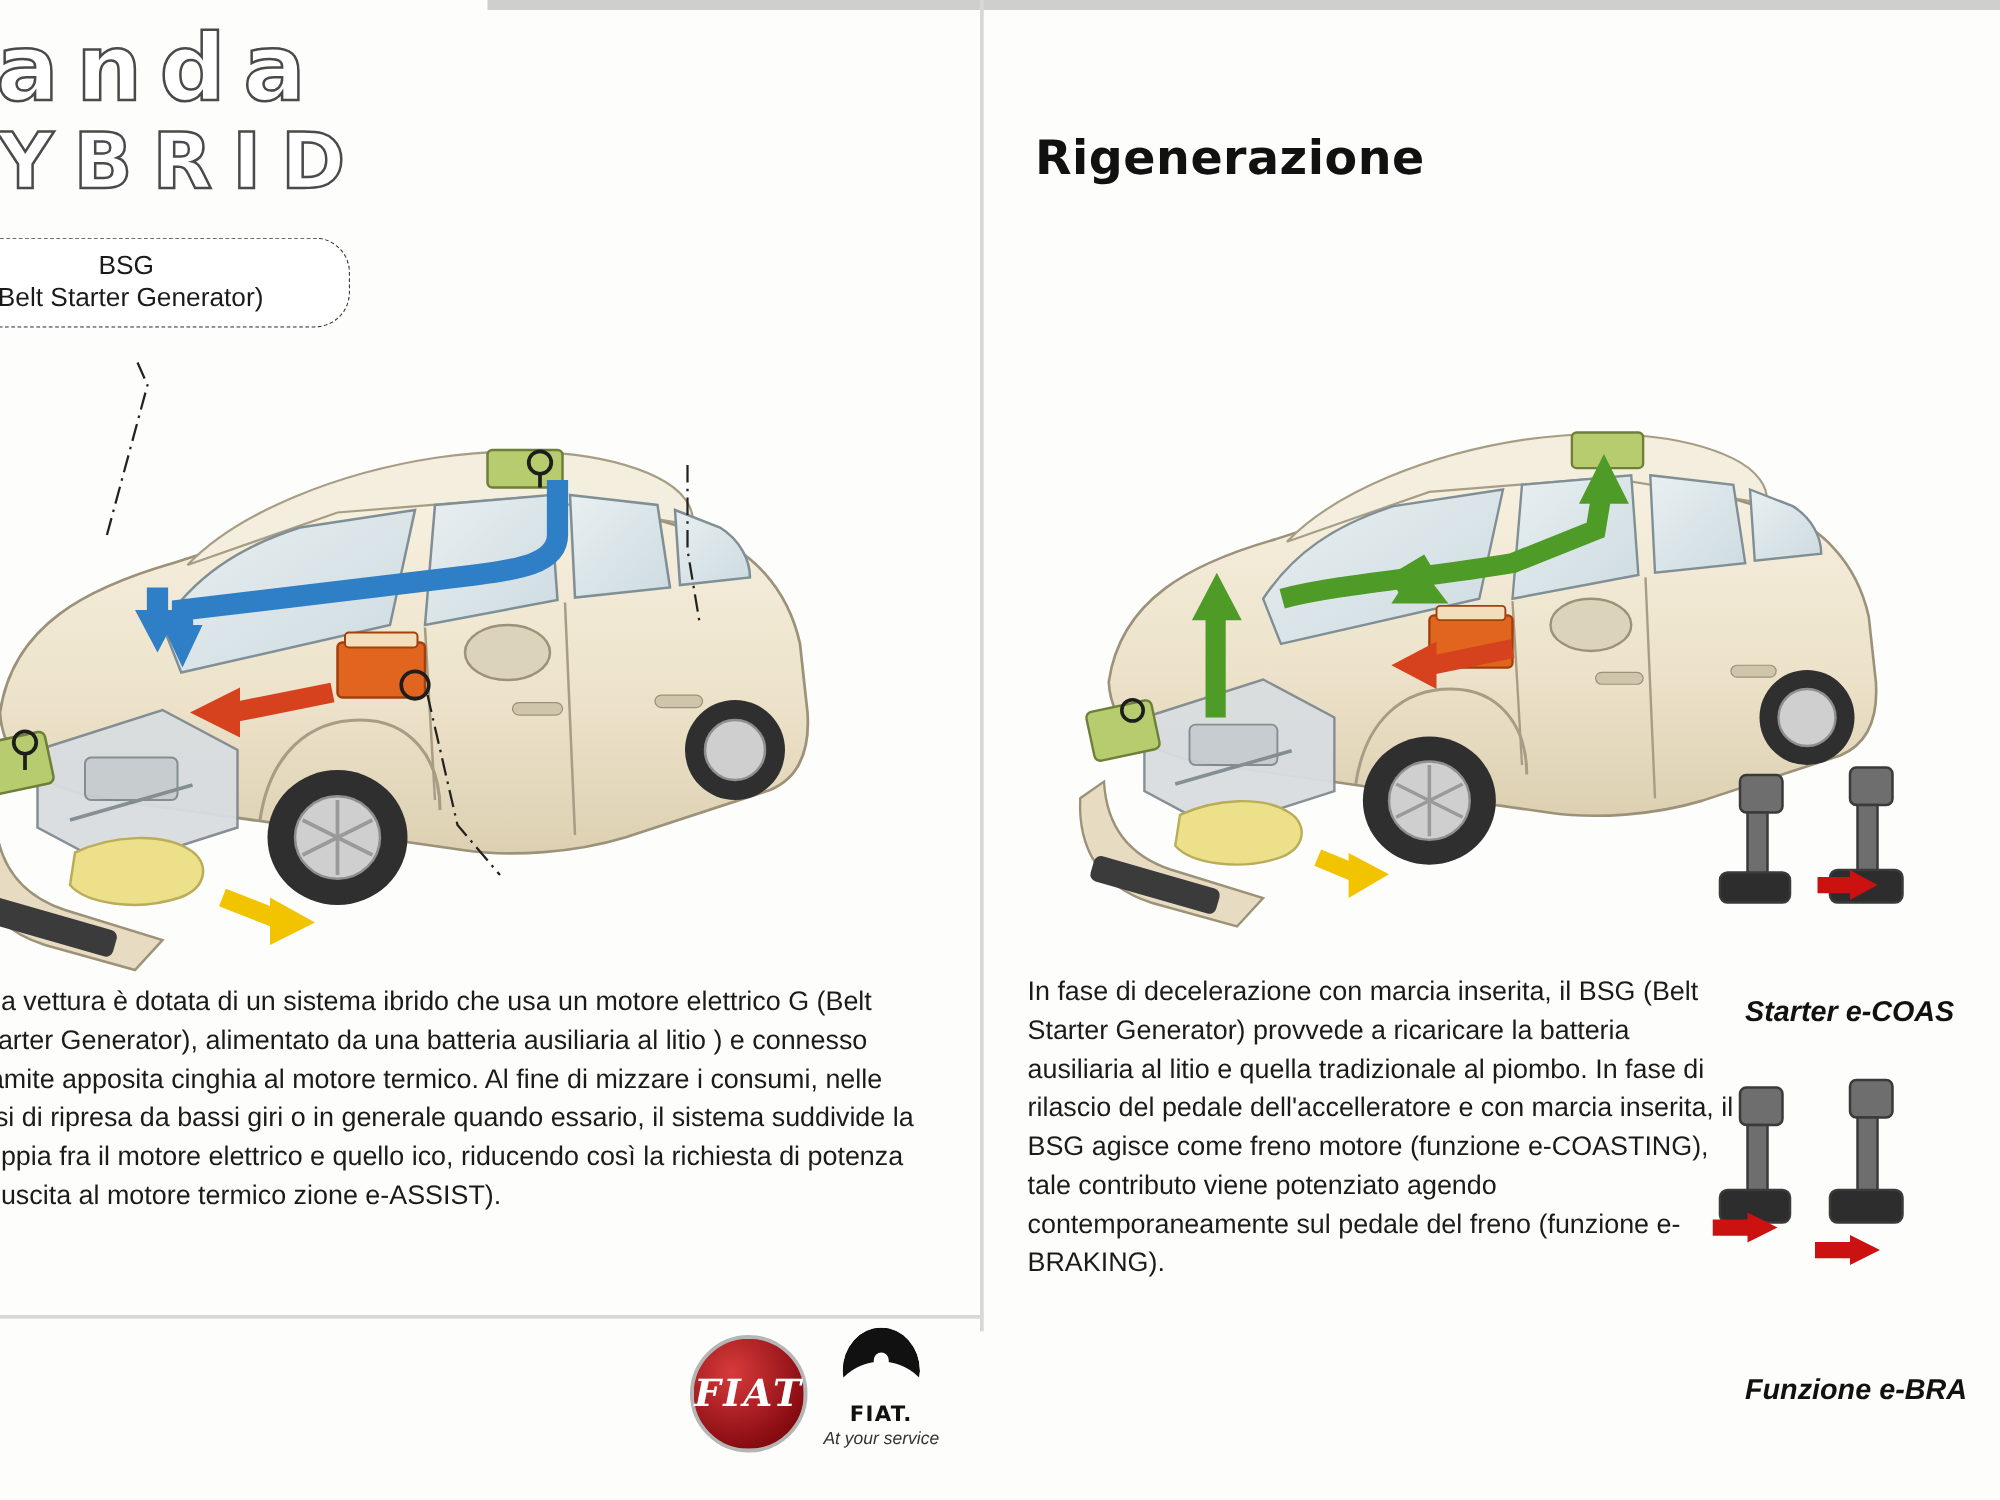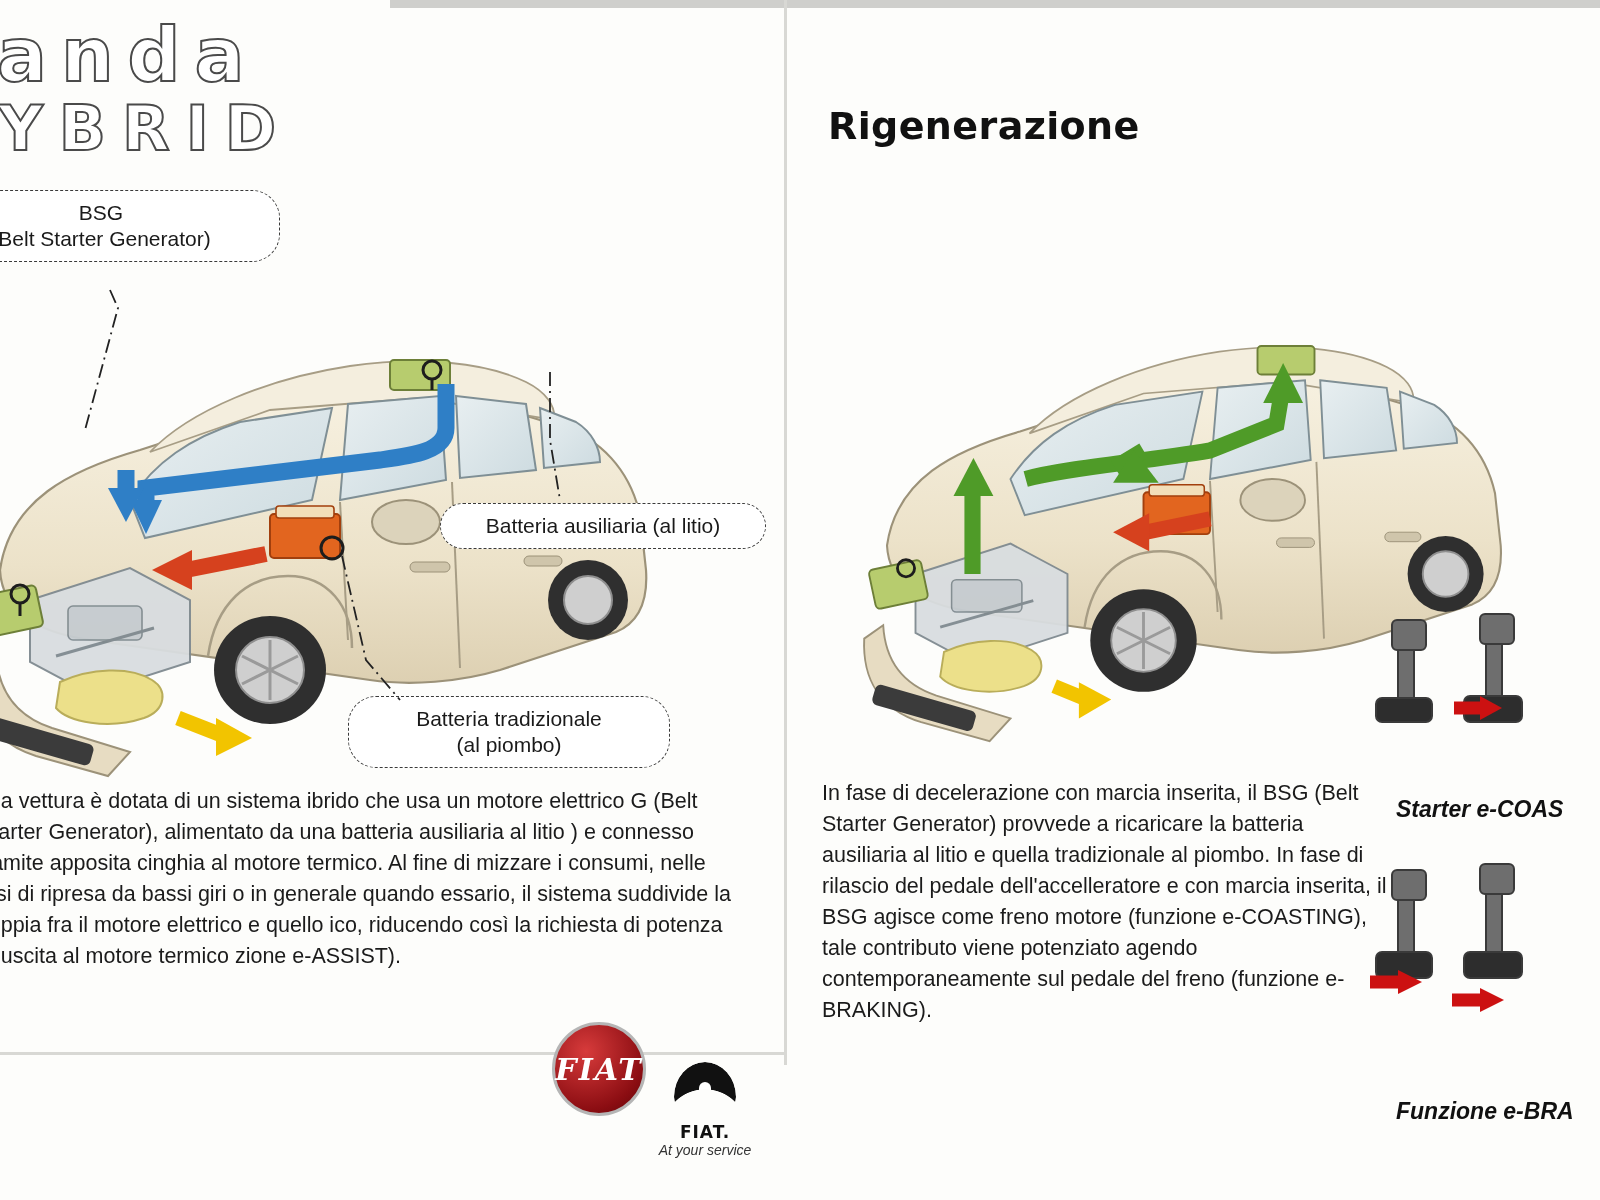--- a/index.html
+++ b/index.html
@@ -164,38 +164,31 @@
   </svg>
 
   <div class="callout" style="left:-78px;top:190px;width:320px;">
     <div>BSG</div>
     <div>(Belt Starter Generator)</div>
   </div>
   <svg style="position:absolute;left:0;top:260px;width:200px;height:220px;">
     <path d="M110 30 L118 48 L85 170" fill="none" stroke="#222" stroke-width="1.8" stroke-dasharray="14 5 2 5"></path>
   </svg>
 
-  <div class="callout" style="left:440px;top:503px;width:288px;">
-    <div>Batteria ausiliaria (al litio)</div>
-  </div>
   <svg style="position:absolute;left:480px;top:360px;width:200px;height:160px;">
     <path d="M70 12 L70 80 L80 140" fill="none" stroke="#222" stroke-width="1.8" stroke-dasharray="14 5 2 5"></path>
   </svg>
 
-  <div class="callout" style="left:348px;top:696px;width:284px;">
-    <div>Batteria tradizionale</div>
-    <div>(al piombo)</div>
-  </div>
   <svg style="position:absolute;left:280px;top:540px;width:200px;height:180px;">
     <path d="M62 16 L86 120 L120 160" fill="none" stroke="#222" stroke-width="1.8" stroke-dasharray="14 5 2 5"></path>
   </svg>
 
   <div class="bodycopy" style="left:-22px;top:786px;width:760px;">sua vettura è dotata di un sistema ibrido che usa un motore elettrico G (Belt Starter Generator), alimentato da una batteria ausiliaria al litio ) e connesso tramite apposita cinghia al motore termico. Al fine di mizzare i consumi, nelle fasi di ripresa da bassi giri o in generale quando essario, il sistema suddivide la coppia fra il motore elettrico e quello ico, riducendo così la richiesta di potenza in uscita al motore termico zione e-ASSIST).</div>
 
-  <div class="fiat-logo" style="left:552px;top:1022px;">
+  <div class="fiat-logo" style="left:552px;top:1068px;">
     <span>FIAT</span>
   </div>
   <div class="mopar-logo" style="left:640px;top:1062px;width:130px;">
     <div class="mopar-mark"></div>
     <div class="mopar-name">FIAT.</div>
     <div class="mopar-sub">At your service</div>
   </div>
 </div>
 
 <div id="right-page">

